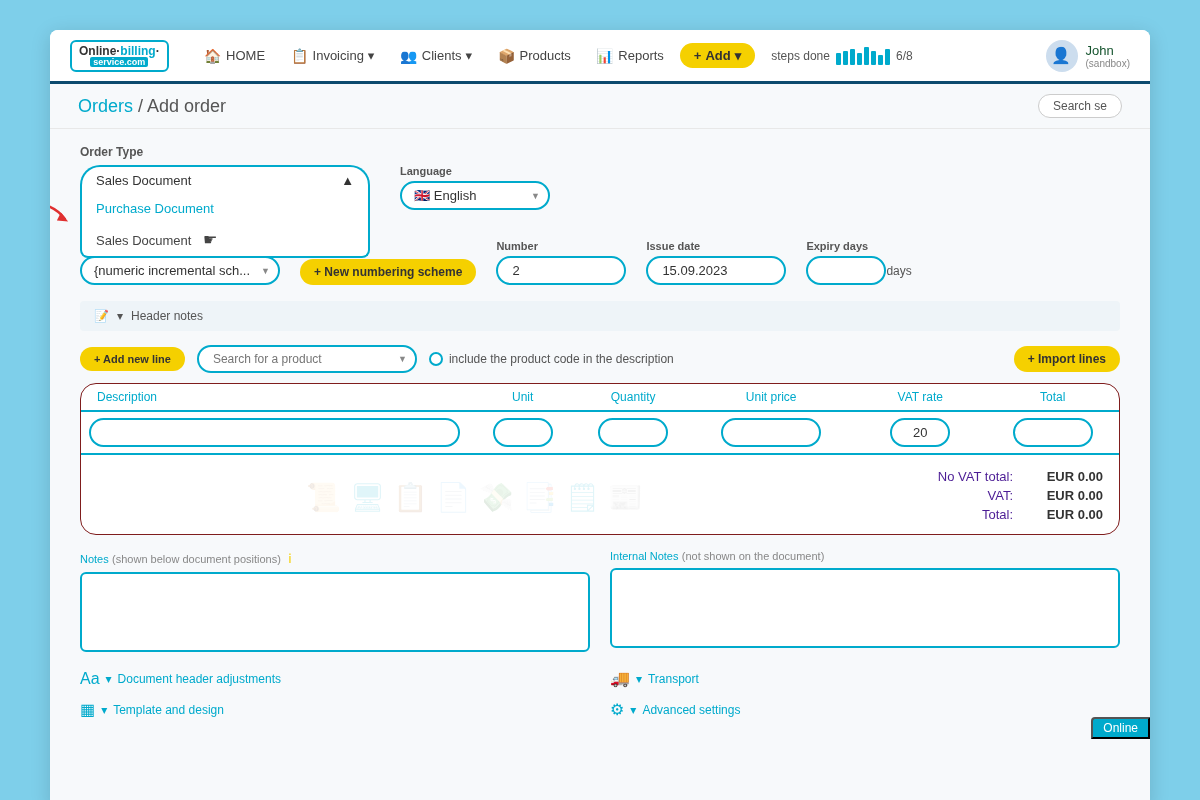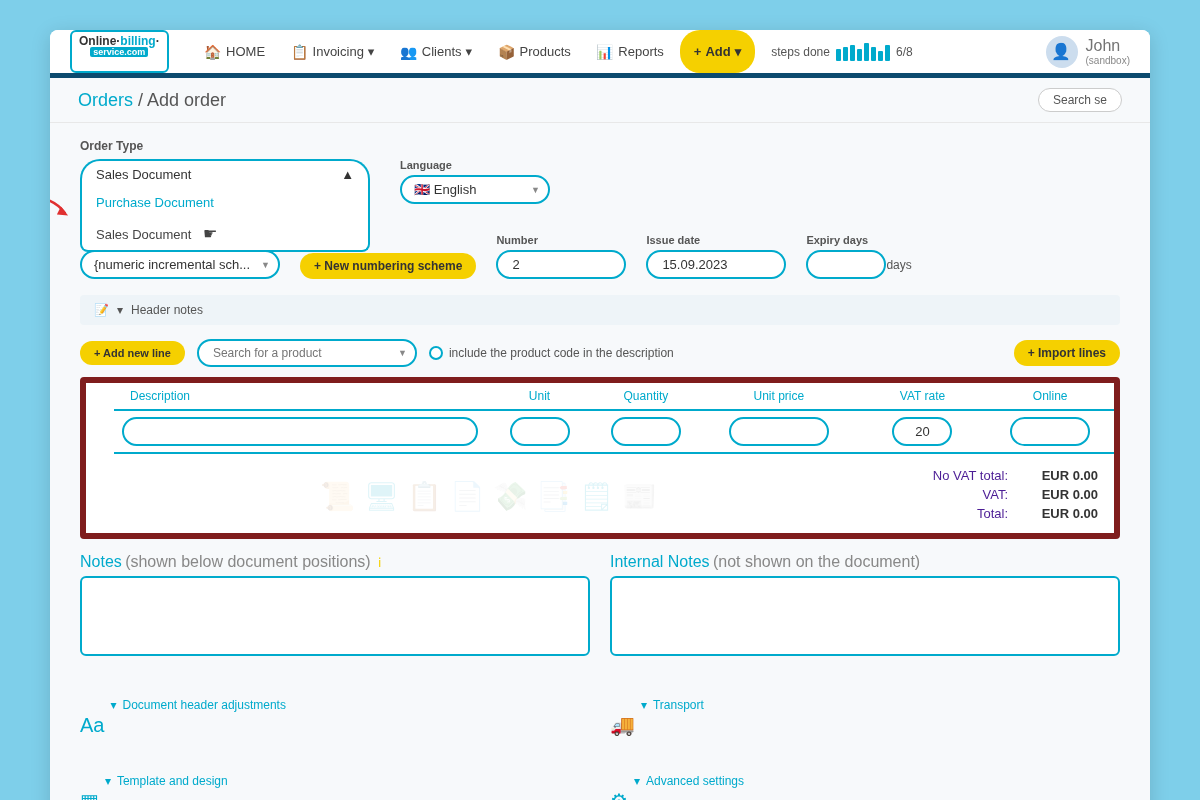--- a/index.html
+++ b/index.html
@@ -16,24 +16,25 @@
       margin: 30px auto;
       width: 1100px;
       background: #fff;
       border-radius: 8px;
       box-shadow: 0 4px 20px rgba(0,0,0,0.15);
       overflow: hidden;
     }
     
     .navbar {
       background: #fff;
-      border-bottom: 5px solid #0c4a6e;
-      display: flex;
+      border-bottom: 3px solid #0c4a6e;
+      display: flex;
+      align-items: center;
       padding: 0 20px;
-      height: 48px;
+      height: 54px;
       gap: 6px;
     }
     .logo-box {
       border: 2px solid #00aacc;
       border-radius: 6px;
       padding: 3px 7px;
       display: flex;
       flex-direction: column;
       align-items: center;
       margin-right: 20px;
@@ -106,21 +107,21 @@
       width: 32px;
       height: 32px;
       border-radius: 50%;
       background: #cde;
       display: flex;
       align-items: center;
       justify-content: center;
       font-size: 16px;
       overflow: hidden;
     }
-    .user-name { font-size: 16px; color: #737373; }
+    .user-name { font-size: 13px; color: #14532d; }
     
     .breadcrumb-bar {
       background: #f7f9fb;
       padding: 10px 28px;
       display: flex;
       align-items: center;
       justify-content: space-between;
       border-bottom: 1px solid #e8e8e8;
     }
     .breadcrumb-text {
@@ -425,21 +426,21 @@
       margin-top: 14px;
     }
     .notes-block {
       flex: 1;
     }
     .notes-label {
       font-size: 12px;
       color: #00aacc;
       margin-bottom: 5px;
     }
-    .notes-label span { color: #888; font-size: 16px; }
+    .notes-label span { color: #888; font-size: 11px; }
     .notes-label .info-icon {
       color: #f5d000;
       font-size: 13px;
       margin-left: 4px;
     }
     textarea.notes-area {
       border: 2px solid #00aacc;
       border-radius: 6px;
       width: 100%;
       height: 80px;
@@ -458,21 +459,21 @@
     .collapsible-item {
       flex: 1;
       display: flex;
       align-items: center;
       gap: 6px;
       font-size: 12px;
       color: #00aacc;
       cursor: pointer;
       padding: 4px 0;
     }
-    .collapsible-item .coll-icon { font-size: 20px; margin-top: 40px; }
+    .collapsible-item .coll-icon { font-size: 16px; }
     
     .online-btn {
       position: absolute;
       bottom: 0;
       right: 0;
       background: #00aacc;
       color: #fff;
       padding: 2px 10px;
       font-size: 12px;
       border-radius: 4px 0 0 0;
@@ -639,30 +640,30 @@
       <div class="search-product-wrap">
         <input type="text" placeholder="Search for a product" style="">
       </div>
       <label class="include-code-label">
         <span class="circle-radio"></span>
         <span>include the product code in the description</span>
       </label>
       <button class="btn-import">+ Import lines</button>
     </div>
 
-    <div style="background:#fff; border-radius:4px; overflow:hidden; border: 6px solid #7f1d1d; padding-left: 28px;">
+    <div style="background:#fff; border-radius:16px; overflow:hidden; border: 1px solid #7f1d1d;">
       <table class="lines-table">
         <thead>
           <tr>
             <th style="text-align:left; padding-left:16px; width:35%">Description</th>
             <th style="width:10%">Unit</th>
             <th style="width:10%">Quantity</th>
             <th style="width:15%">Unit price</th>
             <th style="width:12%">VAT rate</th>
-            <th style="width:12%">Online</th>
+            <th style="width:12%">Total</th>
           </tr>
         </thead>
         <tbody>
           <tr>
             <td style="padding-left:8px">
               <input class="form-input line-input line-input-desc" type="text" value="" style="">
             </td>
             <td>
               <input class="form-input line-input" type="text" style="width: 60px;" value="">
             </td>

